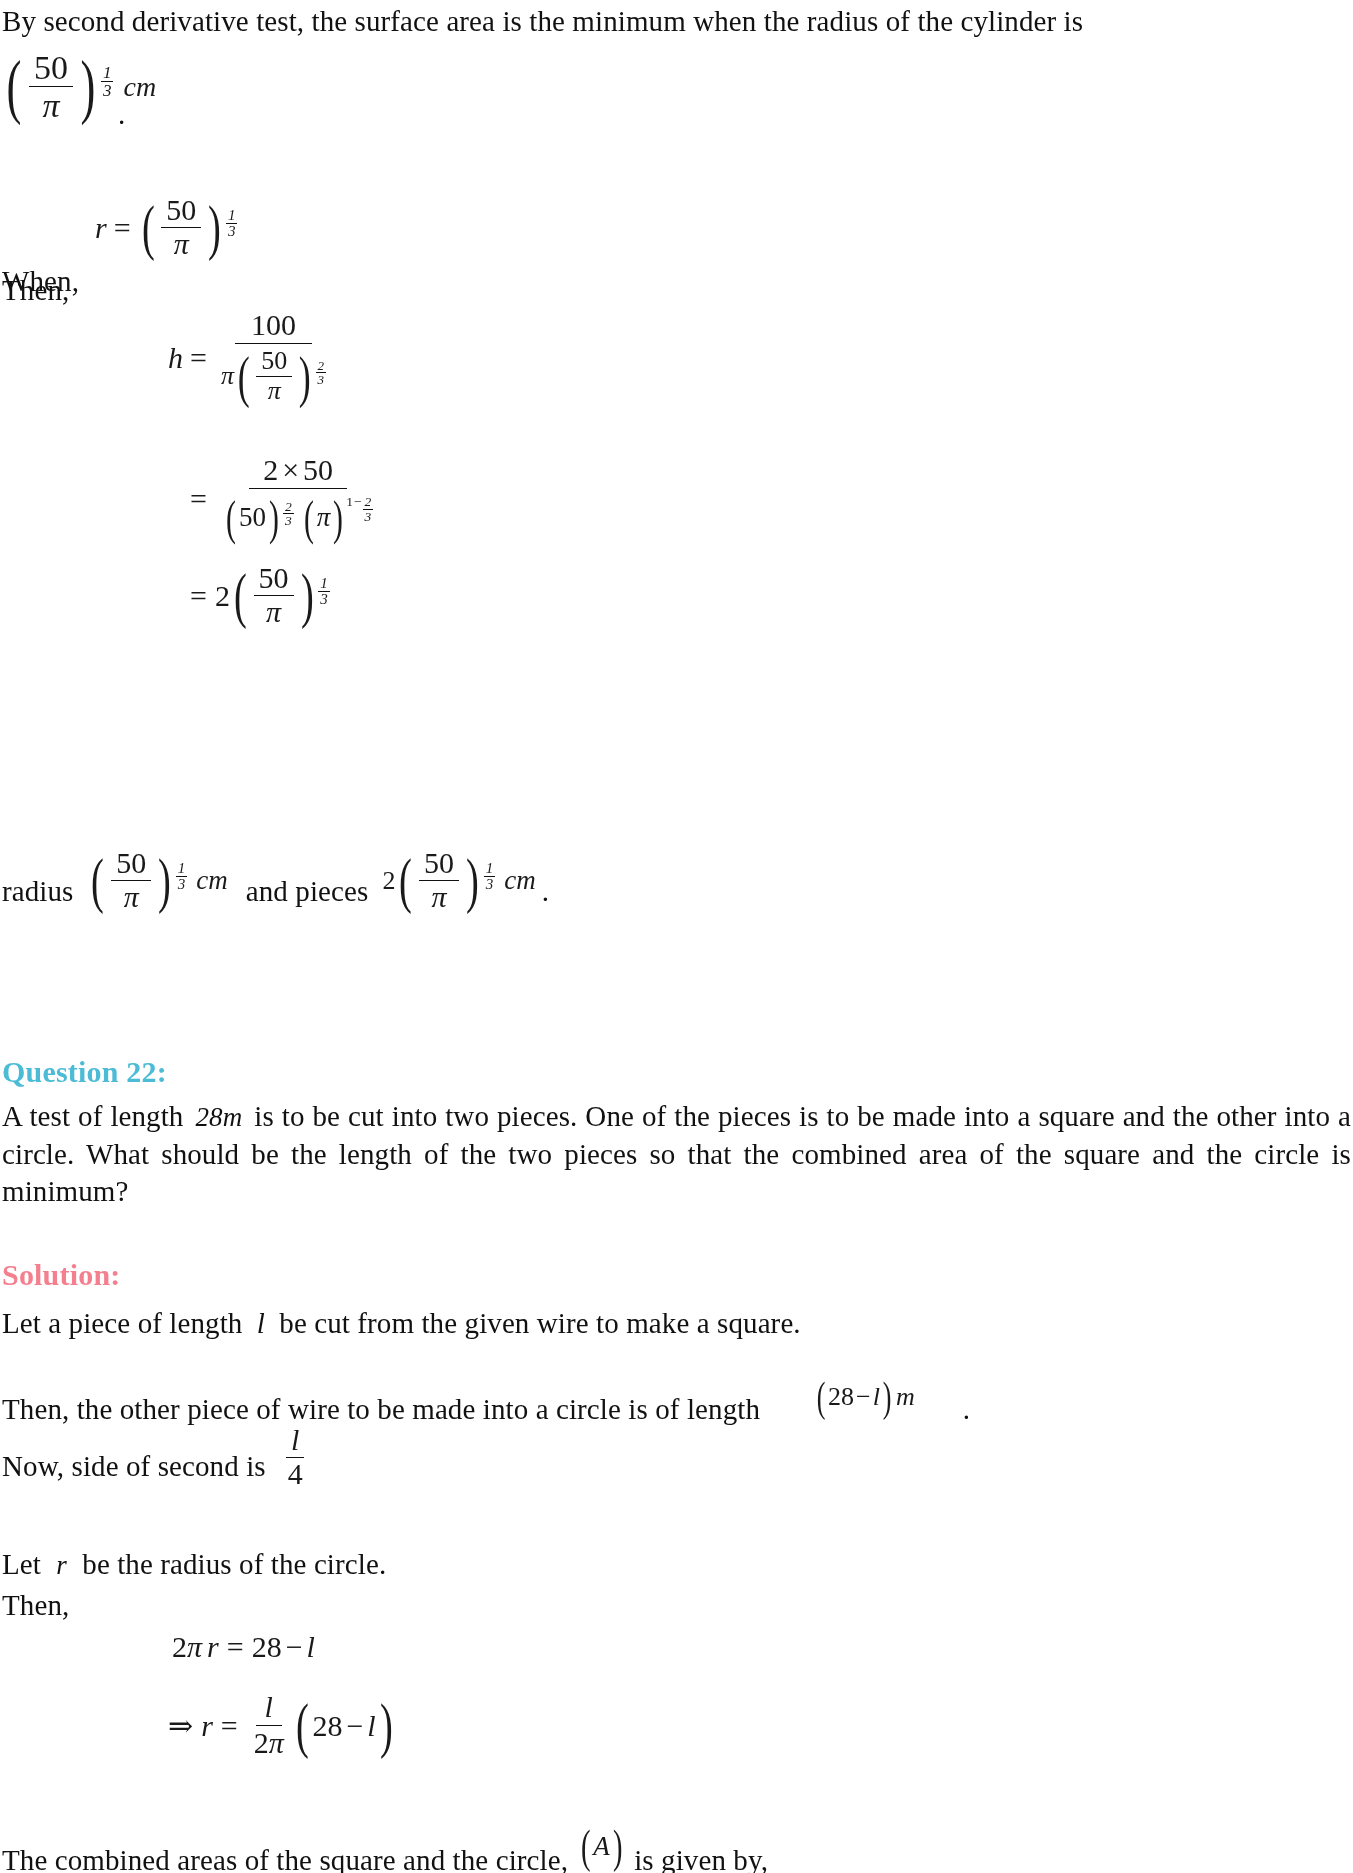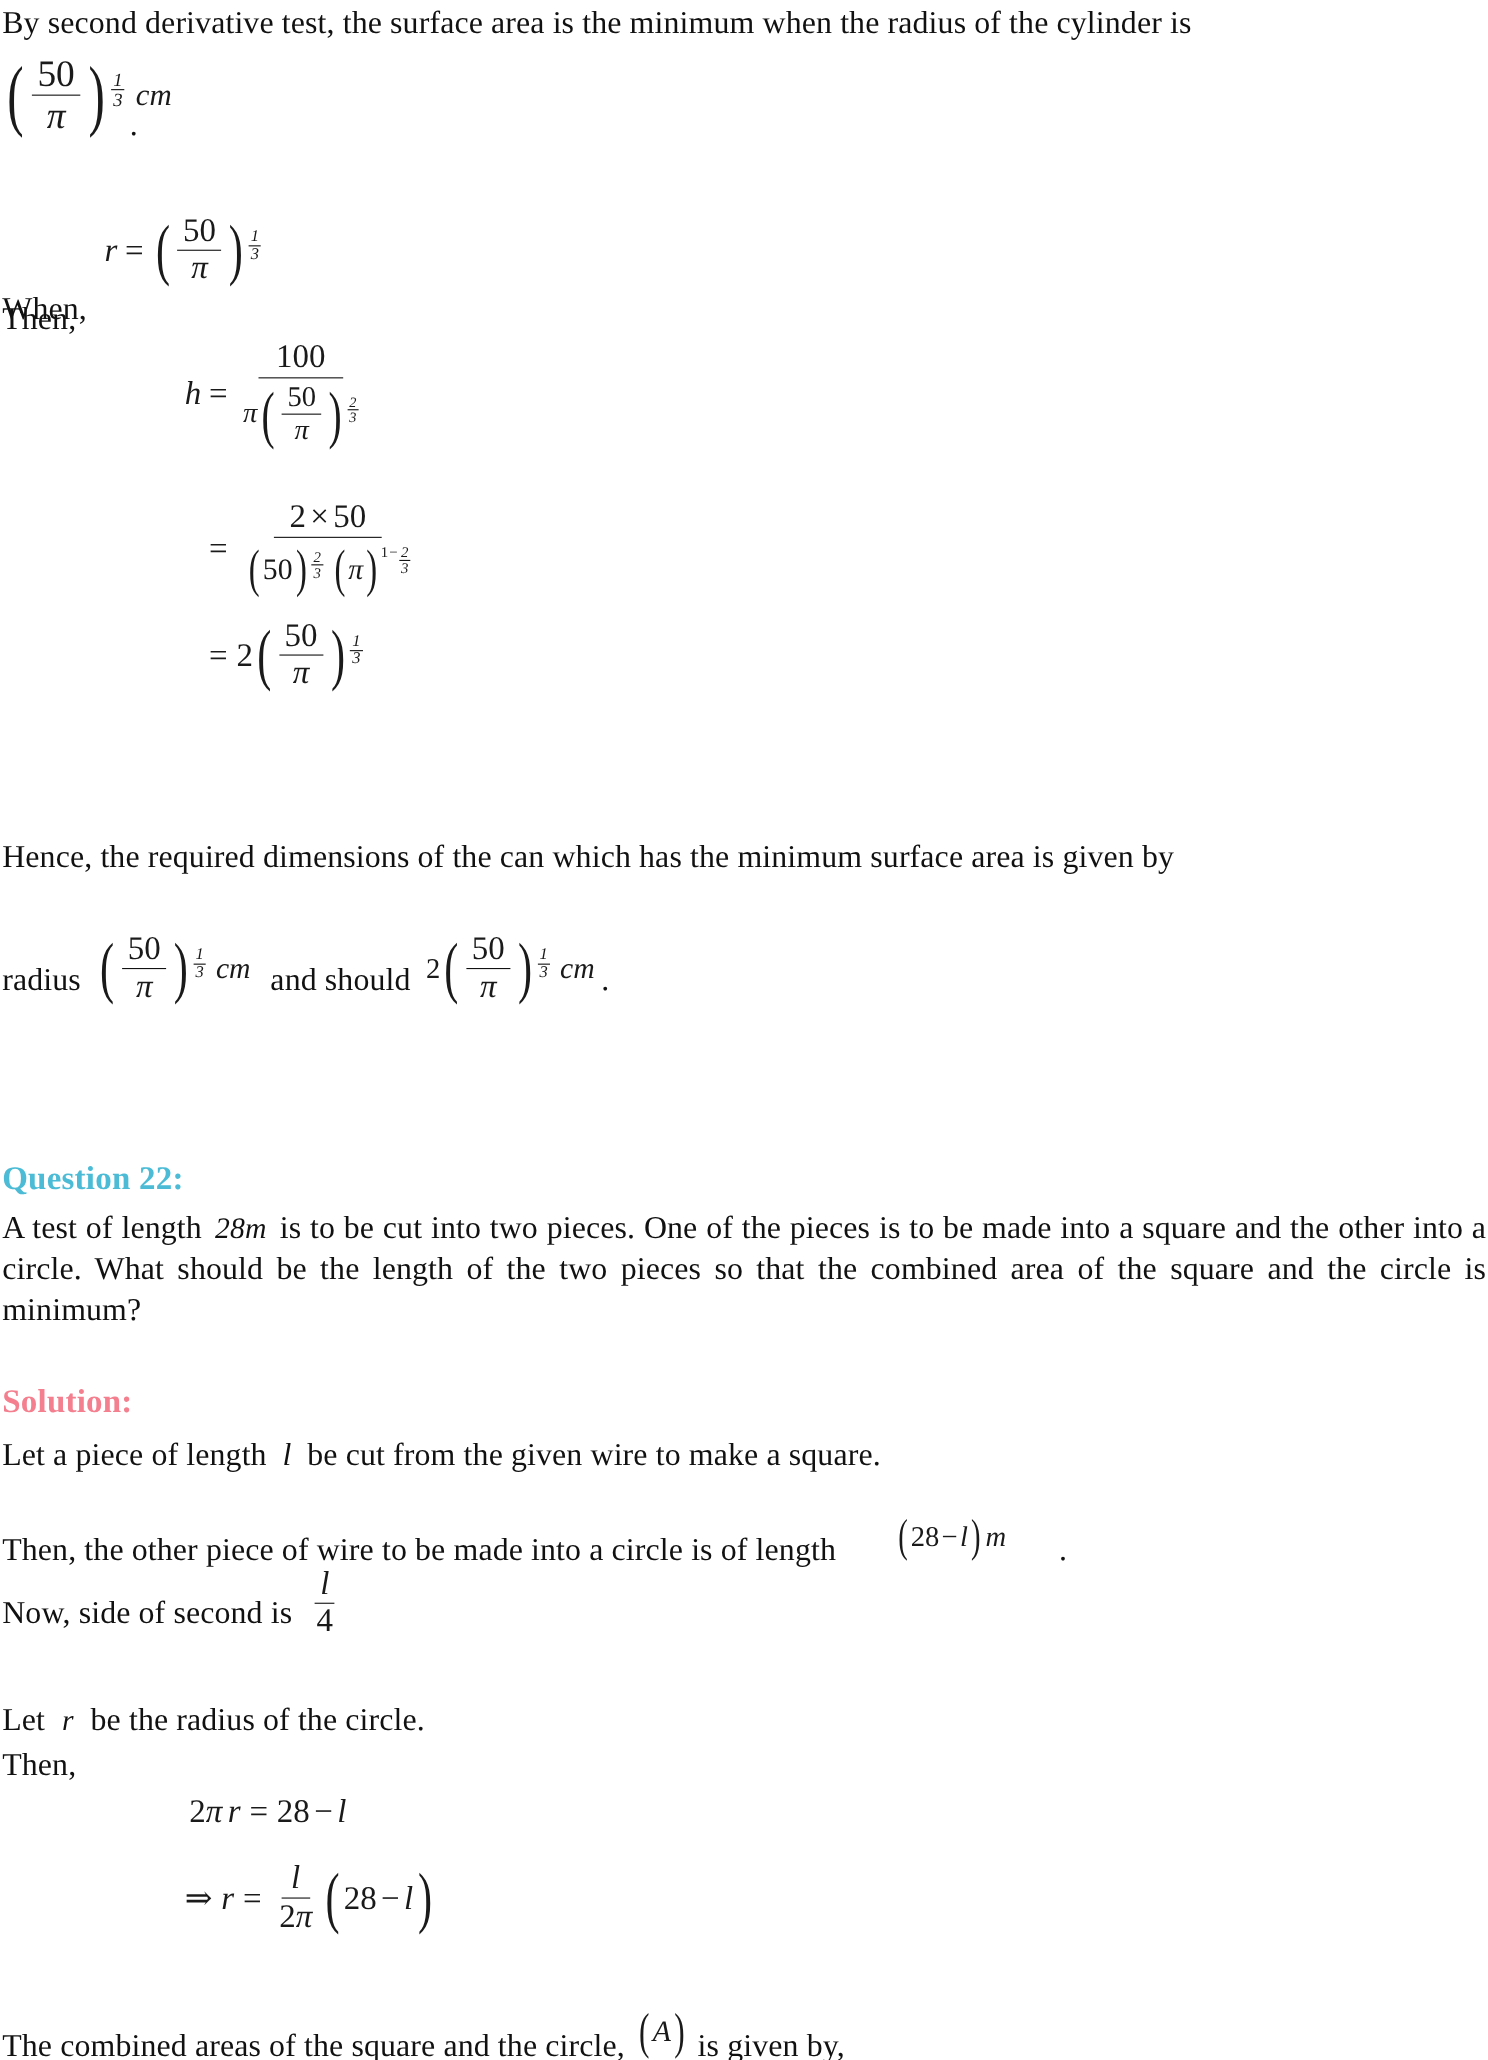--- a/index.html
+++ b/index.html
@@ -242,44 +242,41 @@
       <span class="paren">
           <span class="pr" style="font-size:62px;">)</span>
         </span>
       <span class="supfrac">
         <span class="num">1</span>
         <span class="den">3</span>
       </span>
     </span>
   </div>
 
-  <div class="abs line" style="left:2px; top:761px; width:1349px;">
-    <span>Hence, the required dimensions of the can which has the minimum surface area is given by</span>
-  </div>
 
   <div class="abs" style="left:2px; top:845px; display:flex; align-items:flex-end;">
     <span class="line" style="padding-bottom:5px;">radius</span>
     <span class="math" style="font-size:30px; margin-left:14px;">
       <span class="paren">
           <span class="pl" style="font-size:62px;">(</span>
         </span>
       <span class="frac">
         <span class="num mn">50</span>
         <span class="den mi">π</span>
       </span>
       <span class="paren">
           <span class="pr" style="font-size:62px;">)</span>
         </span>
       <span class="supfrac">
         <span class="num">1</span>
         <span class="den">3</span>
       </span>
       <span class="mi" style="margin-left:9px; font-size:27px;">cm</span>
     </span>
-    <span class="line" style="padding-bottom:5px; margin-left:18px;">and should</span>
+    <span class="line" style="padding-bottom:5px; margin-left:18px;">and pieces</span>
     <span class="math" style="font-size:30px; margin-left:14px;">
       <span class="mn" style="font-size:26px;">2</span>
       <span class="paren">
           <span class="pl" style="font-size:62px;">(</span>
         </span>
       <span class="frac">
         <span class="num mn">50</span>
         <span class="den mi">π</span>
       </span>
       <span class="paren">

